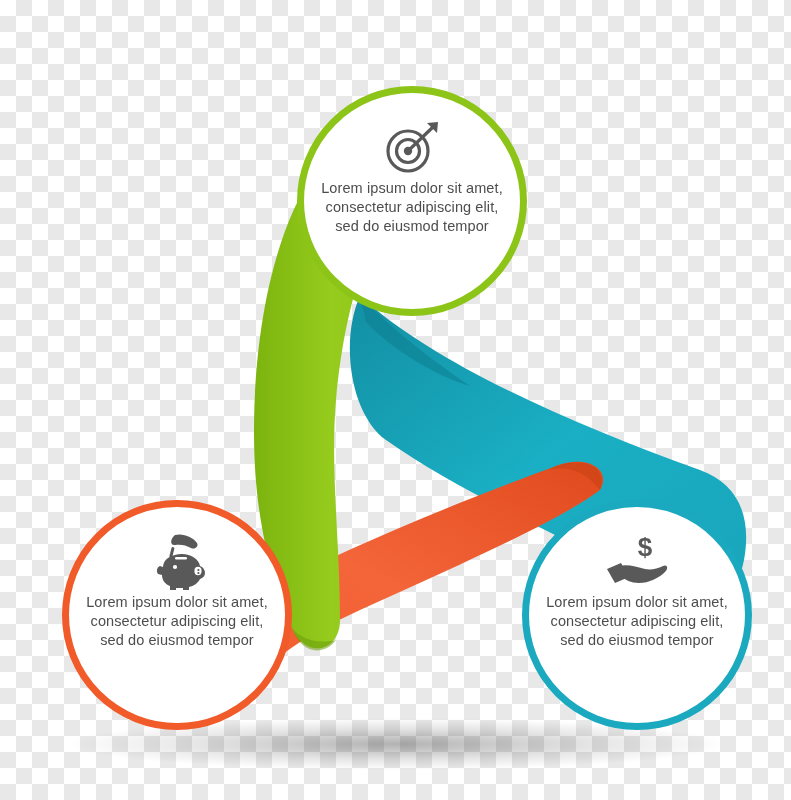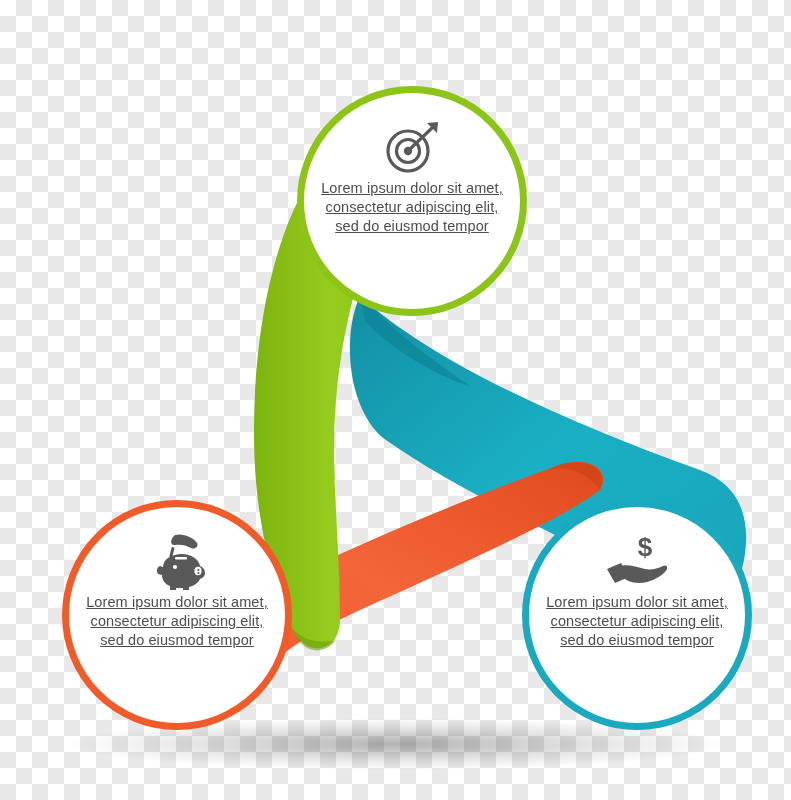--- a/index.html
+++ b/index.html
@@ -47,21 +47,20 @@
     align-items: center;
     justify-content: center;
   }
   .node .txt {
     text-align: center;
     color: #4d4d4d;
     font-size: 14.5px;
     line-height: 19px;
     padding: 0 12px;
     letter-spacing: 0.1px;
-    text-decoration: underline;
   }
   
   #node-green {
     left: 297px;
     top: 86px;
     width: 230px;
     height: 230px;
     border: 7px solid #8cc417;
     padding-top: 24px;
   }

